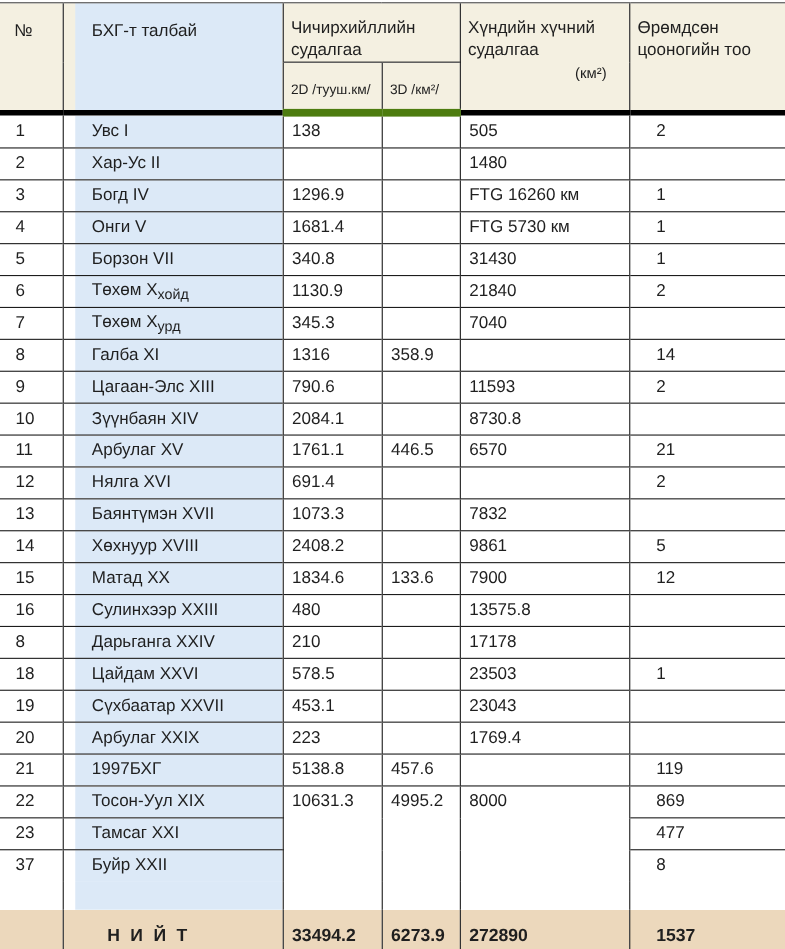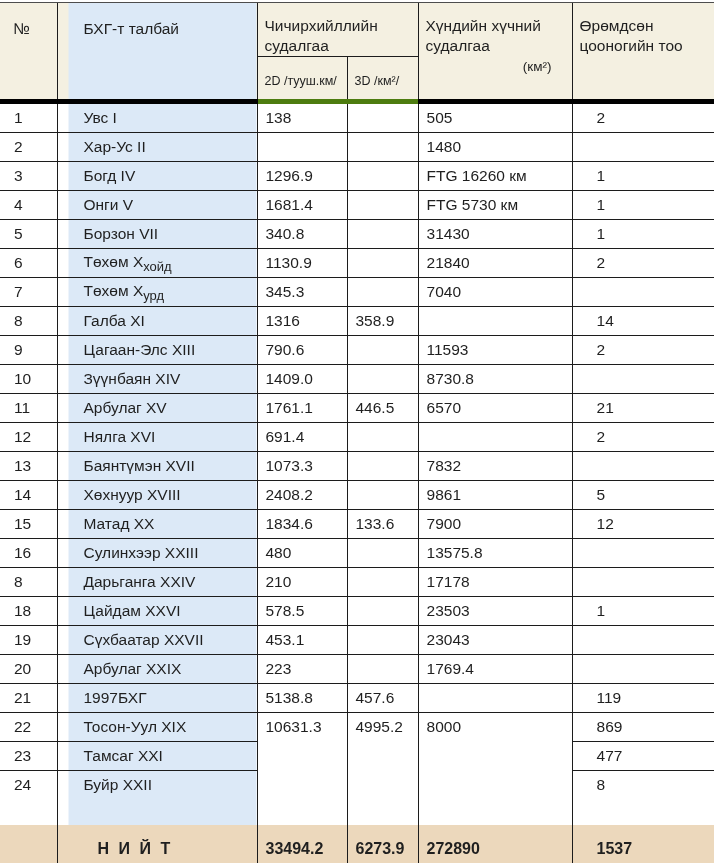--- a/index.html
+++ b/index.html
@@ -32,21 +32,21 @@
   .b-l{border-left:1.5px solid #1c1c1c;}
 
   
   thead th{
     background:var(--header-bg,#f4f0e1);
     vertical-align:top;
     line-height:1.3;
   }
   thead tr.h1 th{border-top:1.5px solid #4d4d4d;}
   thead th[rowspan]{border-bottom:5px solid #000;}
-  thead tr.h2 th{border-bottom:5px solid #4d7c0f;border-top:1.5px solid #1c1c1c;}
+  thead tr.h2 th{border-bottom:7px solid #4d7c0f;border-top:1.5px solid #1c1c1c;}
   th.h-no{padding:16px 0 0 13px;height:62px;}
   th.h-name{
     background:linear-gradient(90deg,var(--header-bg,#f4f0e1) 0 11px,var(--band-blue,#dce9f7) 11px);
     padding:16px 0 0 26px;
   }
   th.h-seismic{padding:13px 4px 0 7px;}
   th.h-grav{padding:13px 8px 0 7px;}
   th.h-wells{padding:13px 0 0 7px;}
   .grav-unit{
     font-size:13.5px;
@@ -186,21 +186,21 @@
       <td class="c-no">9</td>
       <td class="c-name b-l"><span>Цагаан-Элс XIII</span></td>
       <td class="c-d2 b-l">790.6</td>
       <td class="c-d3 b-l"></td>
       <td class="c-grav b-l">11593</td>
       <td class="c-wells b-l">2</td>
     </tr>
     <tr>
       <td class="c-no">10</td>
       <td class="c-name b-l"><span>Зүүнбаян XIV</span></td>
-      <td class="c-d2 b-l">1409.0</td>
+      <td class="c-d2 b-l">2084.1</td>
       <td class="c-d3 b-l"></td>
       <td class="c-grav b-l">8730.8</td>
       <td class="c-wells b-l"></td>
     </tr>
     <tr>
       <td class="c-no">11</td>
       <td class="c-name b-l"><span>Арбулаг XV</span></td>
       <td class="c-d2 b-l">1761.1</td>
       <td class="c-d3 b-l">446.5</td>
       <td class="c-grav b-l">6570</td>
@@ -293,21 +293,21 @@
       <td class="c-d3 b-l span-top" rowspan="4">4995.2</td>
       <td class="c-grav b-l span-top" rowspan="4">8000</td>
       <td class="c-wells b-l">869</td>
     </tr>
     <tr>
       <td class="c-no">23</td>
       <td class="c-name b-l"><span>Тамсаг XXI</span></td>
       <td class="c-wells b-l">477</td>
     </tr>
     <tr>
-      <td class="c-no">24</td>
+      <td class="c-no">37</td>
       <td class="c-name b-l"><span>Буйр XXII</span></td>
       <td class="c-wells b-l">8</td>
     </tr>
     <tr class="spacer">
       <td class="c-no"></td>
       <td class="c-name b-l"></td>
       <td class="c-wells b-l"></td>
     </tr>
     <tr class="total">
       <td class="c-no"></td>

